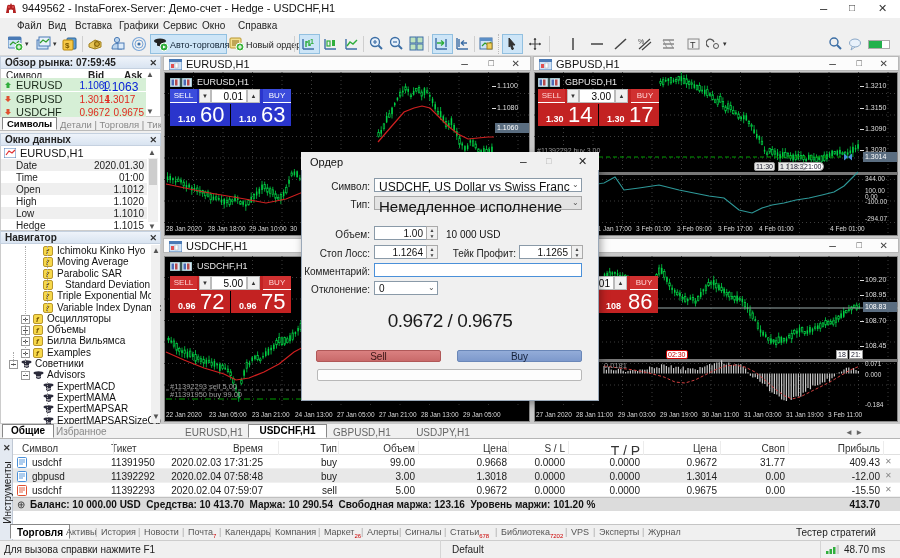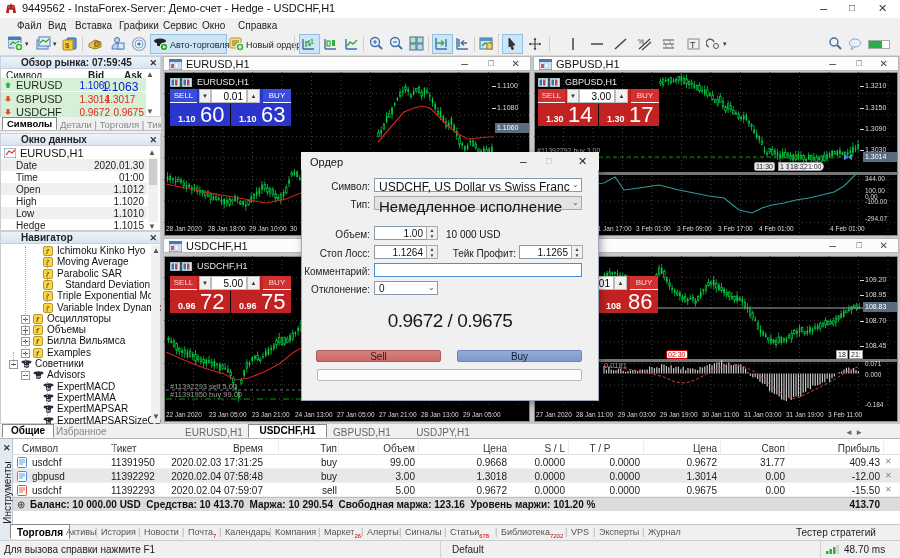--- a/index.html
+++ b/index.html
@@ -1,20 +1,20 @@
 <!DOCTYPE html>
 <html><head><meta charset="utf-8"><style>
 *{margin:0;padding:0;box-sizing:border-box;}
 html,body{width:900px;height:558px;overflow:hidden;font-family:"Liberation Sans",sans-serif;background:#f0f0f0;}
 .abs{position:absolute;}
 .titlebar{position:absolute;left:0;top:0;width:900px;height:22px;background:#ffffff;border-bottom:1px solid #d5d5d5;font-size:11px;color:#111;}
 .menubar{position:absolute;left:0;top:18px;width:900px;height:15px;background:#f0f0f0;font-size:10px;color:#222;}
 .menubar span{display:inline-block;padding:1px 9px;}
 .toolbar{position:absolute;left:0;top:33px;width:900px;height:23px;background:#f0f0f0;border-bottom:1px solid #d8d8d8;}
-.panel-h{position:absolute;height:13px;background:linear-gradient(#eef3fa,#d9e4f1);border:1px solid #c5d1e0;font-size:10px;font-weight:bold;color:#222;line-height:12px;padding-left:20px;}
+.panel-h{position:absolute;height:13px;background:linear-gradient(#eef3fa,#d9e4f1);border:1px solid #c5d1e0;font-size:10px;font-weight:bold;color:#222;line-height:12px;padding-left:4px;}
 .panel-x{position:absolute;right:3px;top:0px;font-size:9px;font-weight:bold;color:#333;}
 .win-title{position:absolute;background:#fcfcfc;border:1px solid #b8b8b8;font-size:11px;color:#111;}
 .chart{position:absolute;background:#000;}
 .tab-active{background:#fff;border:1px solid #888;border-bottom:1px solid #fff;font-weight:bold;}
 .smalltxt{font-size:10px;}
 </style></head>
 <body>
 <div class="titlebar">
     <svg class="abs" style="left:4px;top:2px" width="14" height="14" viewBox="0 0 14 14">
       <path d="M2 11 L3 5 Q3 2 6 3 L7 1 L8 3 Q11 2 11 5 L12 11 L9 11 L9 8 Q7 7 5 8 L5 11 Z" fill="#b22222"></path>
@@ -1594,21 +1594,21 @@
 <div class="abs" style="left:3px;top:443px;font-size:9px;font-weight:bold;color:#333">✕</div>
 <div class="abs" style="left:-27px;top:487px;font-size:10px;color:#222;transform:rotate(-90deg);transform-origin:center;width:68px;text-align:center">Инструменты</div>
 <div class="abs" style="left:13px;top:441px;width:887px;height:14px;background:#fff;border-bottom:1px solid #e0e0e0"></div>
 <div class="abs" style="left:22px;top:443px;font-size:10px;color:#333">Символ</div>
 <div class="abs" style="left:111px;top:443px;font-size:10px;color:#333">Тикет</div>
 <div class="abs" style="left:183px;top:443px;width:80px;text-align:right;font-size:10px;color:#333">Время</div>
 <div class="abs" style="left:257px;top:443px;width:80px;text-align:right;font-size:10px;color:#333">Тип</div>
 <div class="abs" style="left:335px;top:443px;width:80px;text-align:right;font-size:10px;color:#333">Объем</div>
 <div class="abs" style="left:427px;top:443px;width:80px;text-align:right;font-size:10px;color:#333">Цена</div>
 <div class="abs" style="left:485px;top:443px;width:80px;text-align:right;font-size:10px;color:#333">S / L</div>
-<div class="abs" style="left:560px;top:443px;width:80px;text-align:center;font-size:10px;color:#333">T / P</div>
+<div class="abs" style="left:560px;top:443px;width:80px;text-align:right;font-size:14px;color:#333">T / P</div>
 <div class="abs" style="left:637px;top:443px;width:80px;text-align:right;font-size:10px;color:#333">Цена</div>
 <div class="abs" style="left:705px;top:443px;width:80px;text-align:right;font-size:10px;color:#333">Своп</div>
 <div class="abs" style="left:800px;top:443px;width:80px;text-align:right;font-size:10px;color:#333">Прибыль</div>
 <div class="abs" style="left:113px;top:441px;width:1px;height:68px;background:#ececec"></div>
 <div class="abs" style="left:278px;top:441px;width:1px;height:68px;background:#ececec"></div>
 <div class="abs" style="left:338px;top:441px;width:1px;height:68px;background:#ececec"></div>
 <div class="abs" style="left:418px;top:441px;width:1px;height:68px;background:#ececec"></div>
 <div class="abs" style="left:508px;top:441px;width:1px;height:68px;background:#ececec"></div>
 <div class="abs" style="left:568px;top:441px;width:1px;height:68px;background:#ececec"></div>
 <div class="abs" style="left:643px;top:441px;width:1px;height:68px;background:#ececec"></div>

